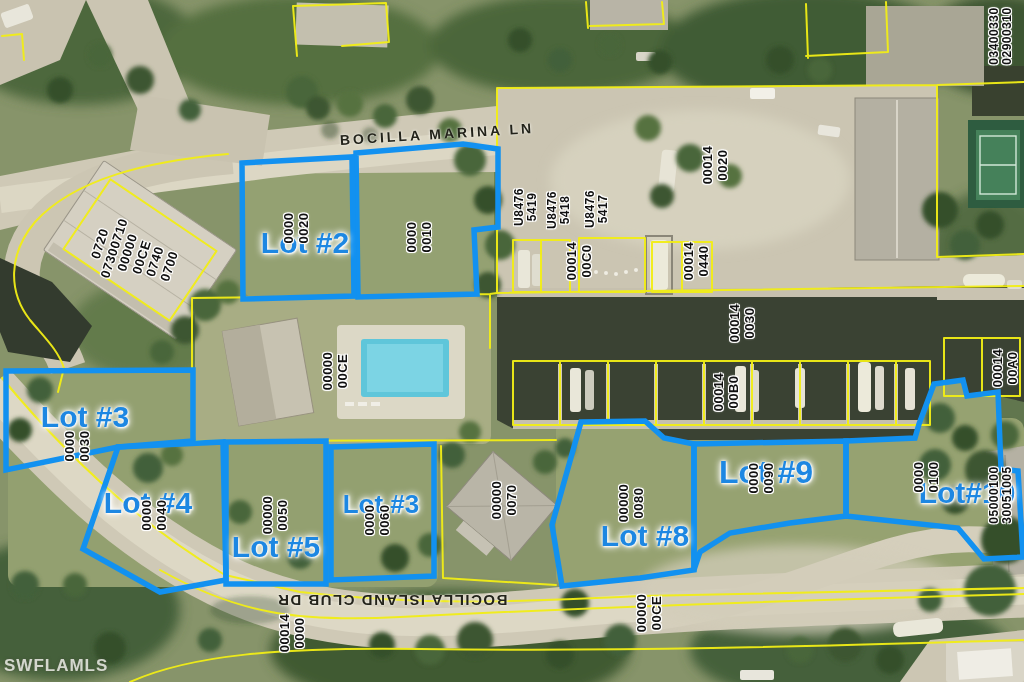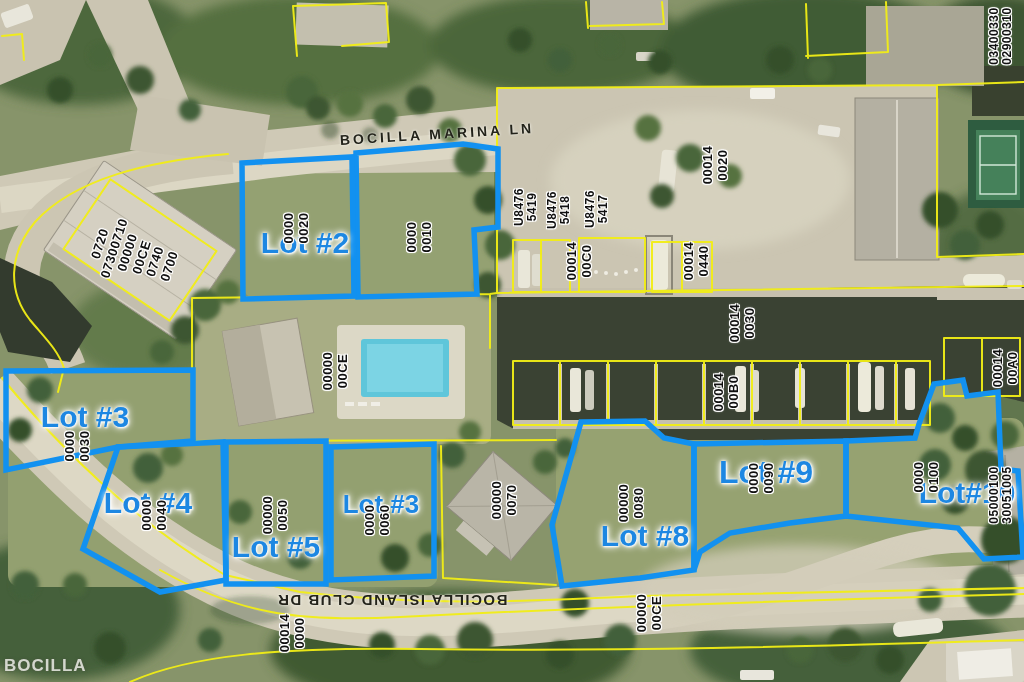--- a/index.html
+++ b/index.html
@@ -408,16 +408,16 @@
       </div>
   <div class="vlabel" style="left:650px;top:613px;font-size:13px;transform:translate(-50%,-50%) rotate(-90deg);">
     <span>00000</span>
         <span>00CE</span>
       </div>
   <div class="vlabel" style="left:1001px;top:495px;font-size:12px;transform:translate(-50%,-50%) rotate(-90deg);">
     <span>05000100</span>
         <span>30051005</span>
       </div>
 
-  <div class="watermark">BOCILLA</div>
+  <div class="watermark">SWFLAMLS</div>
 </div>
 
 </div>
 
 </body></html>

